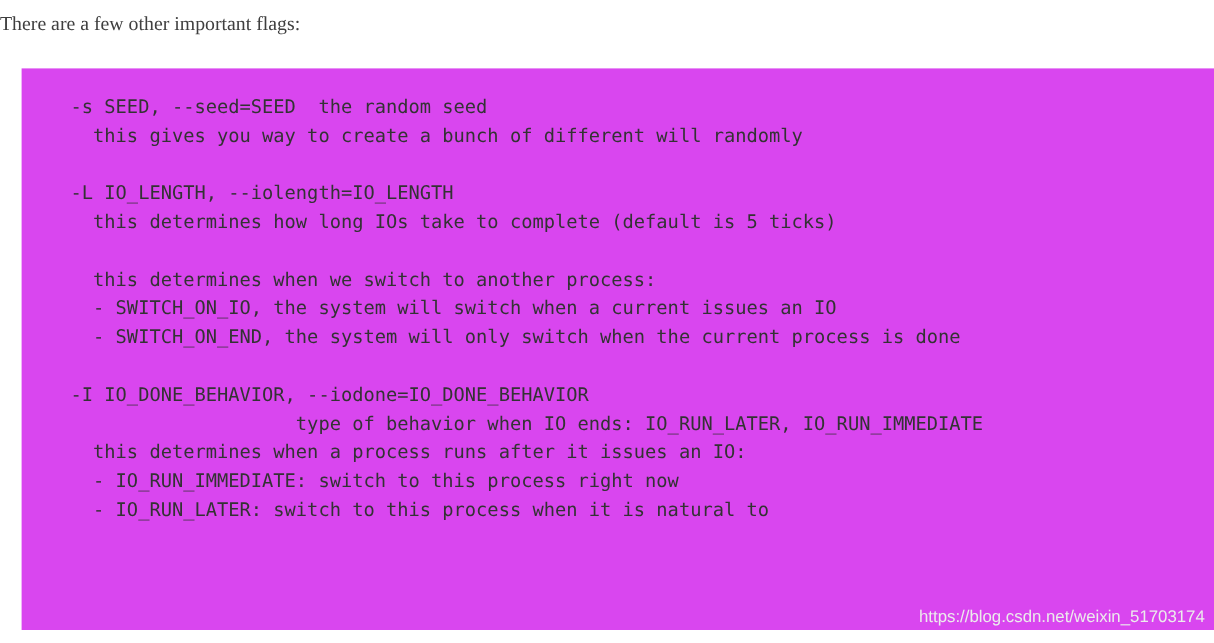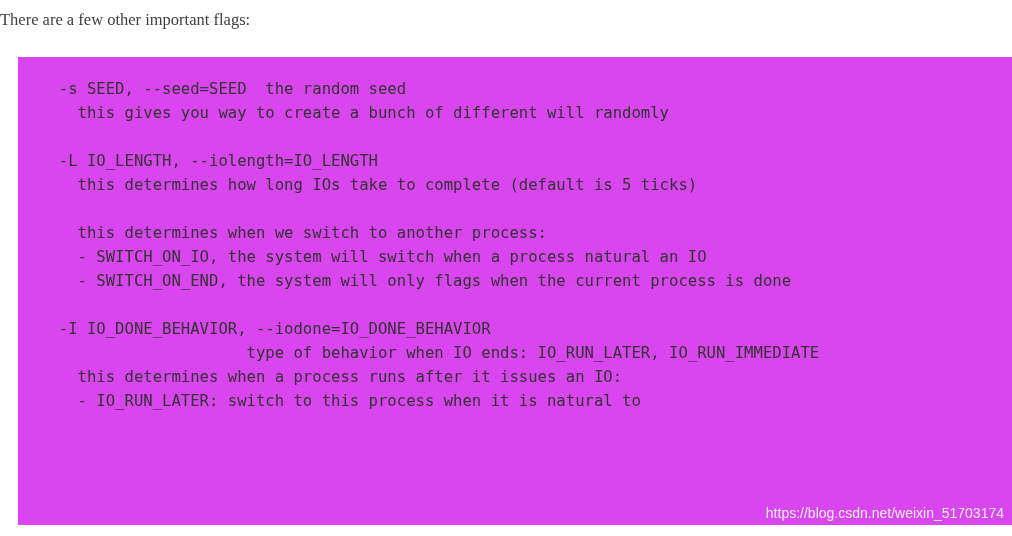--- a/index.html
+++ b/index.html
@@ -66,23 +66,24 @@
 
 <div class="code-block">
   <div id="code-lines">
       <div class="code-line">  -s SEED, --seed=SEED  the random seed</div>
       <div class="code-line">    this gives you way to create a bunch of different will randomly</div>
       <div class="code-line blank">&nbsp;</div>
       <div class="code-line">  -L IO_LENGTH, --iolength=IO_LENGTH</div>
       <div class="code-line">    this determines how long IOs take to complete (default is 5 ticks)</div>
       <div class="code-line blank">&nbsp;</div>
       <div class="code-line">    this determines when we switch to another process:</div>
-      <div class="code-line">    - SWITCH_ON_IO, the system will switch when a process natural an IO</div>
-      <div class="code-line">    - SWITCH_ON_END, the system will only flags when the current process is done</div>
+      <div class="code-line">    - SWITCH_ON_IO, the system will switch when a current issues an IO</div>
+      <div class="code-line">    - SWITCH_ON_END, the system will only switch when the current process is done</div>
       <div class="code-line blank">&nbsp;</div>
       <div class="code-line">  -I IO_DONE_BEHAVIOR, --iodone=IO_DONE_BEHAVIOR</div>
       <div class="code-line">                      type of behavior when IO ends: IO_RUN_LATER, IO_RUN_IMMEDIATE</div>
       <div class="code-line">    this determines when a process runs after it issues an IO:</div>
+      <div class="code-line">    - IO_RUN_IMMEDIATE: switch to this process right now</div>
       <div class="code-line">    - IO_RUN_LATER: switch to this process when it is natural to</div>
     </div>
 </div>
 
 <div class="watermark">https://blog.csdn.net/weixin_51703174</div>
 
 </body></html>

